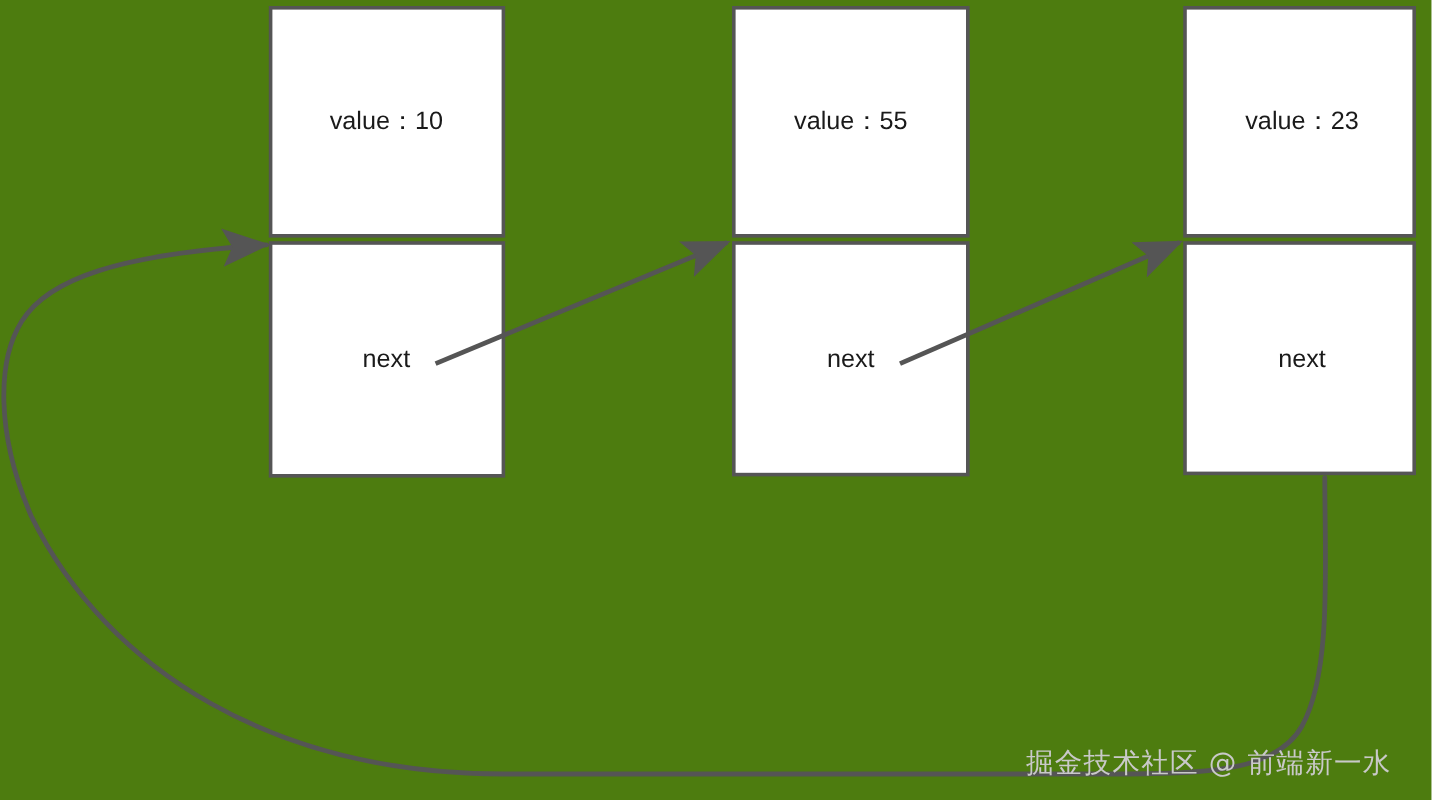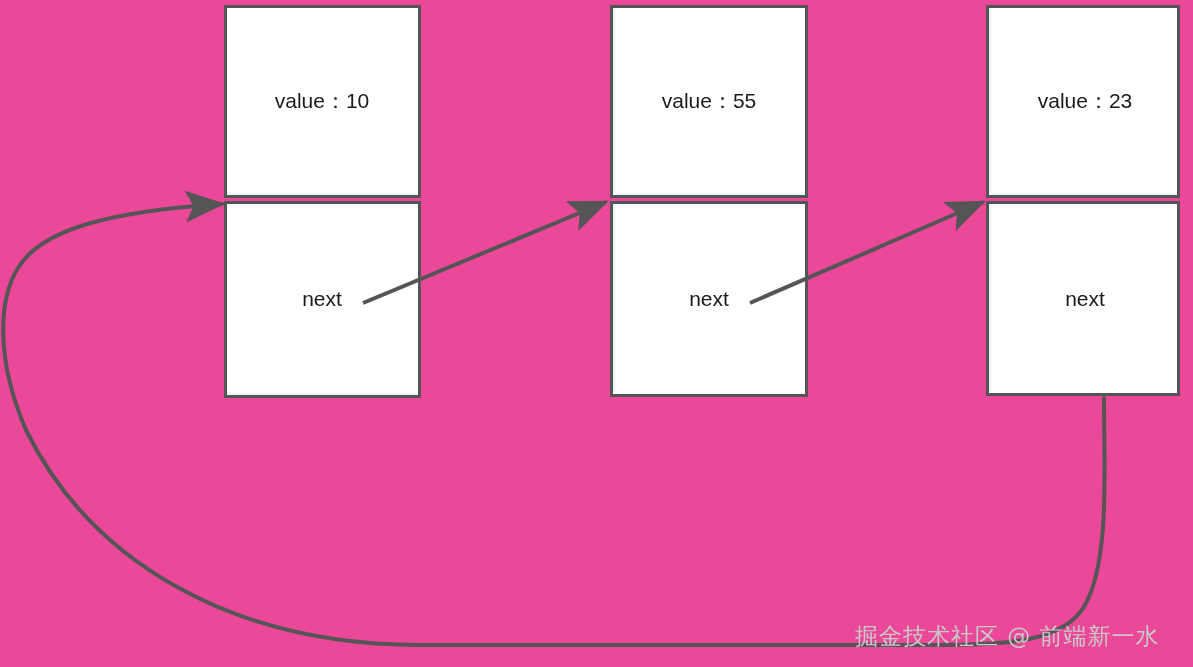--- a/index.html
+++ b/index.html
@@ -8,21 +8,21 @@
     padding: 0;
     background: #ffffff;
   }
   body {
     font-family: "Liberation Sans", "DejaVu Sans", sans-serif;
   }
   #canvas {
     position: relative;
     width: 1193px;
     height: 667px;
-    background: #ec4899;
+    background: #4d7c0f;
     overflow: hidden;
   }
   #canvas svg {
     position: absolute;
     top: 0;
     left: 0;
     width: 1193px;
     height: 667px;
   }
   .node-text {

